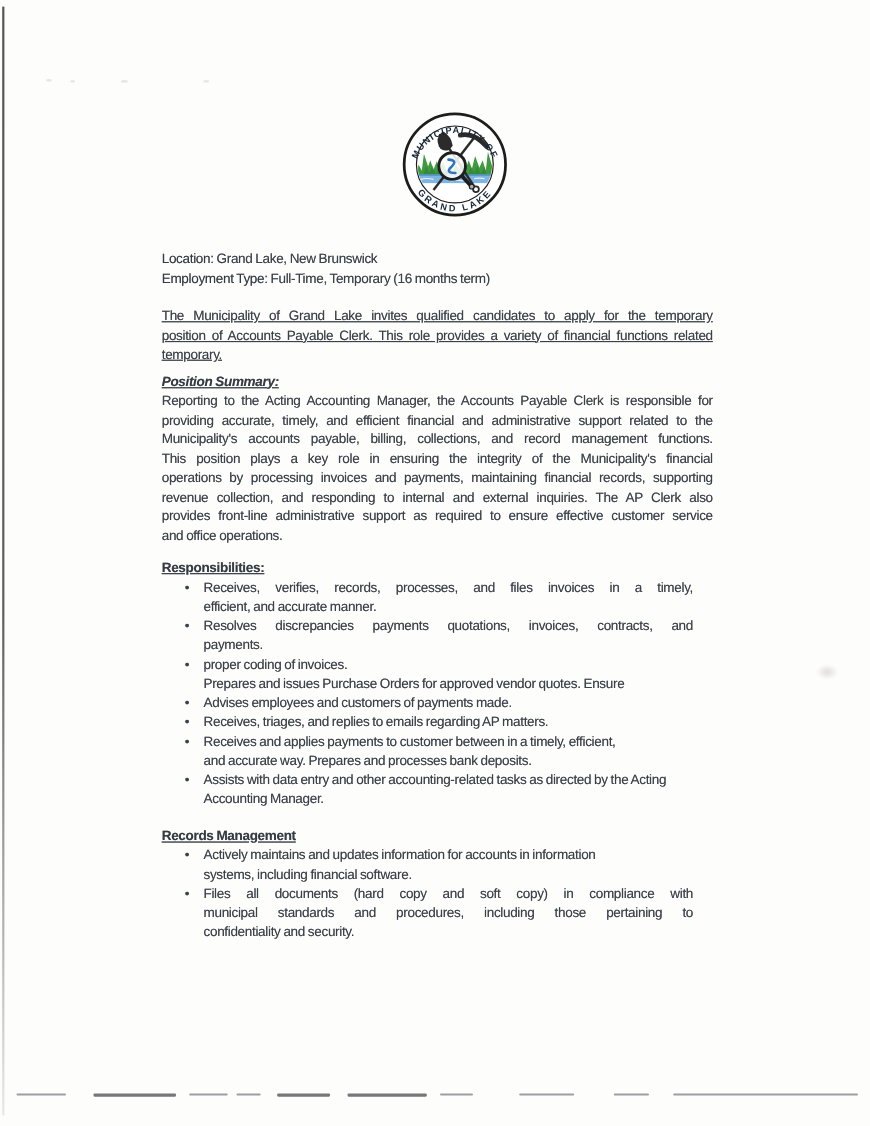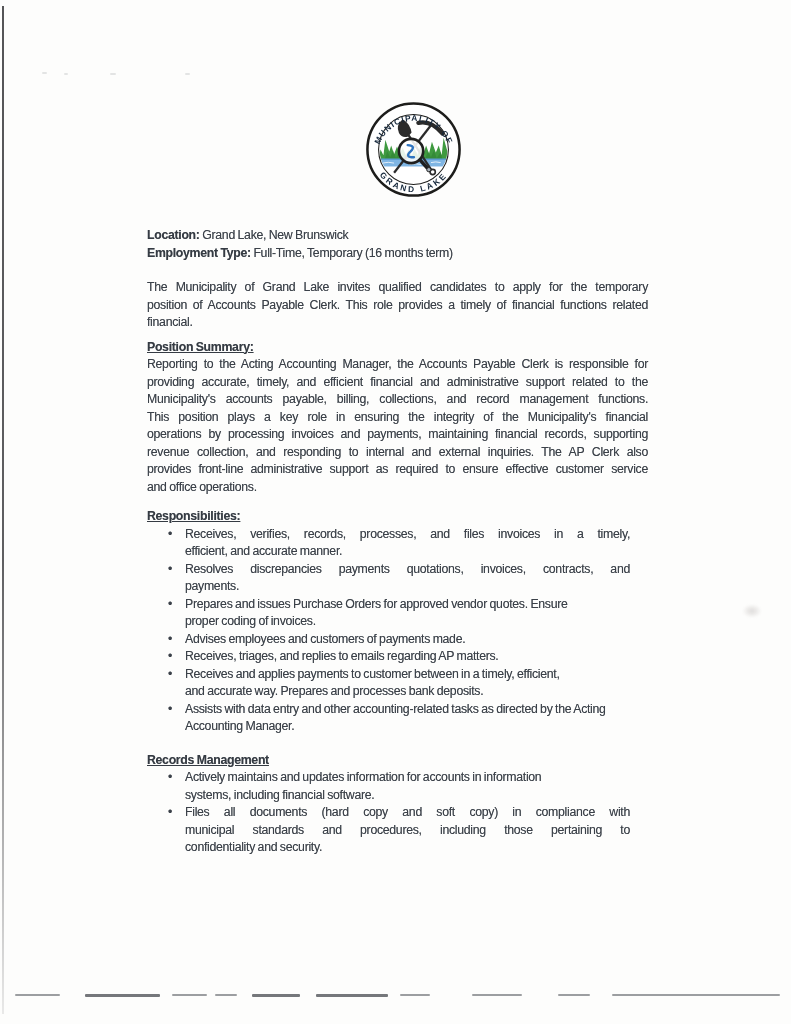--- a/index.html
+++ b/index.html
@@ -23,23 +23,23 @@
   .logo{position:absolute;left:365px;top:101px;width:97px;height:97px;}
 
   
   .content{position:absolute;left:147px;top:227px;width:501px;
     font-size:12.3px;letter-spacing:-0.3px;word-spacing:-0.5px;
     text-shadow:0 0 .4px rgba(59,65,73,.55);}
   .ln{height:17.5px;line-height:17.5px;white-space:nowrap;text-align:left;}
   .just{text-align:justify;text-align-last:justify;}
   .hd{font-weight:bold;height:17.5px;line-height:17.5px;color:#353b43;}
   .und{text-decoration:underline;}
-  .b{font-weight:bold;color:#353b43;}
-  .mt-intro{margin-top:17px;}
-  .mt-ps{margin-top:7px;}
+  .b{font-weight:normal;color:#353b43;}
+  .mt-intro{margin-top:17px;text-decoration:underline;}
+  .mt-ps{margin-top:7px;font-style:italic;}
   .mt-resp{margin-top:12px;}
   .mt-rm{margin-top:16px;text-decoration:underline;}
   .brow{position:relative;padding-left:38px;}
   .bdot{position:absolute;left:21px;top:0;height:17.5px;line-height:17.5px;}
   .bln.just{width:445px;}
 </style>
 </head>
 <body>
 
 <div class="edge-line"></div>
@@ -102,22 +102,22 @@
       <textPath href="#arcBot" startOffset="50%" text-anchor="middle">GRAND LAKE</textPath>
     </text>
   </svg>
 </div>
 
 <div class="content">
     <div class="ln"><span class="b">Location:</span><span> Grand Lake, New Brunswick</span></div>
     <div class="ln"><span class="b">Employment Type:</span><span> Full-Time, Temporary (16 months term)</span></div>
     <div class="mt-intro">
       <div class="ln just ">The Municipality of Grand Lake invites qualified candidates to apply for the temporary</div>
-      <div class="ln just ">position of Accounts Payable Clerk. This role provides a timely of financial functions related</div>
-      <div class="ln ">financial.</div>
+      <div class="ln just ">position of Accounts Payable Clerk. This role provides a variety of financial functions related</div>
+      <div class="ln ">temporary.</div>
     </div>
     <div class="hd und mt-ps">Position Summary:</div>
     <div>
       <div class="ln just ">Reporting to the Acting Accounting Manager, the Accounts Payable Clerk is responsible for</div>
       <div class="ln just ">providing accurate, timely, and efficient financial and administrative support related to the</div>
       <div class="ln just ">Municipality's accounts payable, billing, collections, and record management functions.</div>
       <div class="ln just ">This position plays a key role in ensuring the integrity of the Municipality's financial</div>
       <div class="ln just ">operations by processing invoices and payments, maintaining financial records, supporting</div>
       <div class="ln just ">revenue collection, and responding to internal and external inquiries. The AP Clerk also</div>
       <div class="ln just ">provides front-line administrative support as required to ensure effective customer service</div>
@@ -129,22 +129,22 @@
       <div class="ln just bln">Receives, verifies, records, processes, and files invoices in a timely,</div>
       <div class="ln bln">efficient, and accurate manner.</div>
     </div>
     <div class="brow">
       <span class="bdot">•</span>
       <div class="ln just bln">Resolves discrepancies payments quotations, invoices, contracts, and</div>
       <div class="ln bln">payments.</div>
     </div>
     <div class="brow">
       <span class="bdot">•</span>
+      <div class="ln bln">proper coding of invoices.</div>
       <div class="ln bln">Prepares and issues Purchase Orders for approved vendor quotes. Ensure</div>
-      <div class="ln bln">proper coding of invoices.</div>
     </div>
     <div class="brow">
       <span class="bdot">•</span>
       <div class="ln bln">Advises employees and customers of payments made.</div>
     </div>
     <div class="brow">
       <span class="bdot">•</span>
       <div class="ln bln">Receives, triages, and replies to emails regarding AP matters.</div>
     </div>
     <div class="brow">

